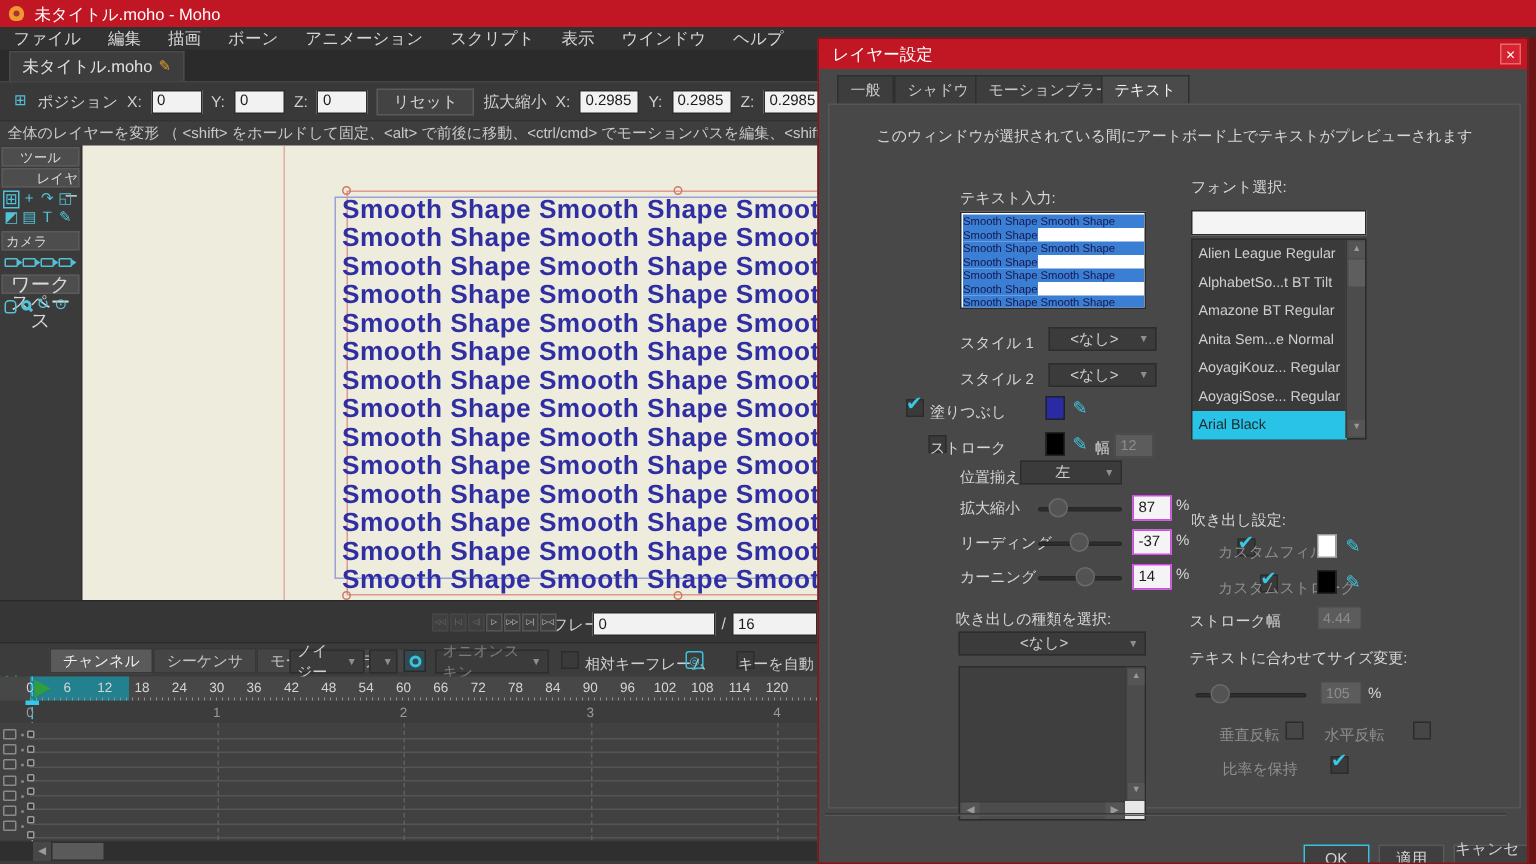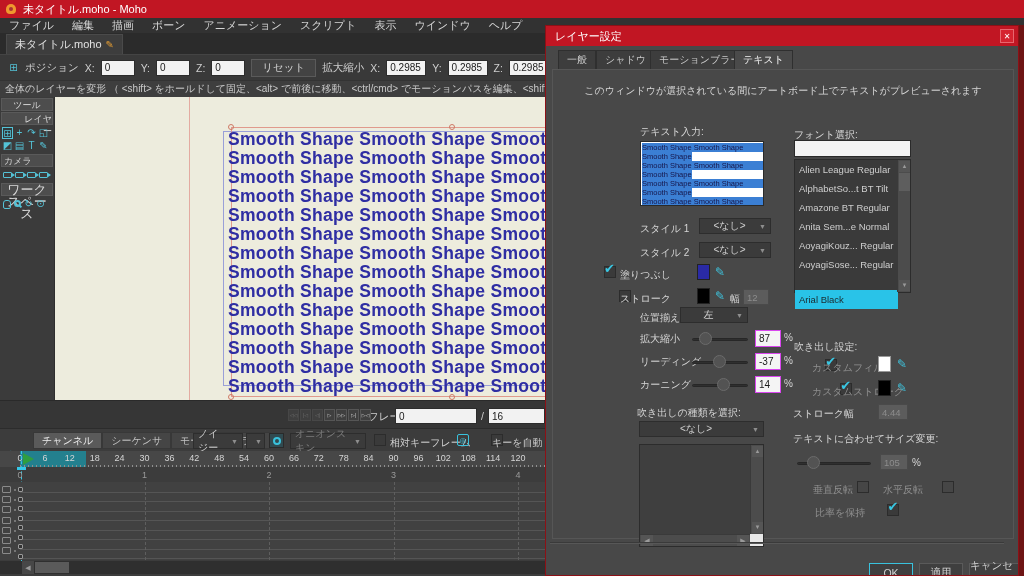--- a/index.html
+++ b/index.html
@@ -81,21 +81,21 @@
   .dcontent{position:absolute;left:6px;top:43px;width:462px;height:470px;border:1px solid #565656;background:#484848;}
   .dl{position:absolute;font-size:10px;color:#d6d6d6;white-space:nowrap;}
   .dl.gray{color:#8f8f8f;}
   .textarea{position:absolute;left:87px;top:71px;width:124px;height:65px;background:#fff;border:1px solid #2a2a2a;overflow:hidden;padding:1px 0 0 1px;}
   .tline{font-size:7.5px;line-height:9px;white-space:nowrap;color:#16164a;}
   .tline .hl{background:#3b7fd4;}
   .tline .hl.full{display:block;}
   .fsearch{position:absolute;left:241px;top:70px;width:117px;height:17px;background:#f4f4f4;border:1px solid #2a2a2a;}
   .fontlist{position:absolute;left:241px;top:89px;width:117px;height:134px;background:#3a3a3a;border:1px solid #2c2c2c;}
   .font-item{height:19px;line-height:19px;font-size:9.5px;color:#cfcfcf;padding-left:4px;white-space:nowrap;overflow:hidden;}
-  .font-item.selected{background:#29c3e8;color:#1b2a2e;margin-top:16px;}
+  .font-item.selected{background:#29c3e8;color:#1b2a2e;}
   .vscroll{position:absolute;right:0;top:0;width:13px;height:100%;background:#4c4c4c;border-left:1px solid #3a3a3a;}
   .vs-up{position:absolute;top:1px;left:1px;width:11px;height:11px;color:#9a9a9a;font-size:6px;text-align:center;line-height:11px;background:#555;}
   .vs-dn{position:absolute;bottom:1px;left:1px;width:11px;height:11px;color:#9a9a9a;font-size:6px;text-align:center;line-height:11px;background:#555;}
   .vs-th{position:absolute;top:13px;left:1px;width:11px;height:18px;background:#5e5e5e;}
   .fieldd{position:absolute;background:#5c5c5c;color:#8d8d8d;font-size:9.5px;height:16px;border:1px solid #4a4a4a;display:inline-flex;align-items:center;padding:0 3px;}
   .fieldwd{position:absolute;background:#f4f4f4;color:#1a1a1a;font-size:10px;height:17px;border:1px solid #d946ef;display:inline-flex;align-items:center;padding:0 3px;}
   .swatch{position:absolute;width:13px;height:16px;border:1px solid #222;}
   .pen{position:absolute;color:#3ec4de;font-size:12px;}
   .track{position:absolute;height:3px;background:#2f2f2f;border-radius:2px;border:1px solid #272727;}
   .knob{position:absolute;width:13px;height:13px;border-radius:50%;background:#535353;border:1px solid #6b6b6b;}
@@ -346,21 +346,21 @@
           <div class="tline"><span class="hl">Smooth Shape</span></div>
           <div class="tline">
             <span class="hl full">Smooth Shape Smooth Shape</span>
           </div>
           <div class="tline"><span class="hl">Smooth Shape</span></div>
           <div class="tline">
             <span class="hl full">Smooth Shape Smooth Shape</span>
           </div>
         </div>
 
-      <div class="dl" style="left:241px;top:58px">フォント選択:</div>
+      <div class="dl" style="left:241px;top:48px">フォント選択:</div>
       <div class="fsearch" title=""></div>
       <div class="fontlist" id="fontlist">
         <div class="vscroll">
           <span class="vs-up">▲</span>
           <span class="vs-th"></span>
           <span class="vs-dn">▼</span>
         </div>
       <div class="font-item" style="width: 117px;">Alien League Regular</div>
           <div class="font-item" style="width: 103px;">AlphabetSo...t BT Tilt</div>
           <div class="font-item" style="width: 103px;">Amazone BT Regular</div>

